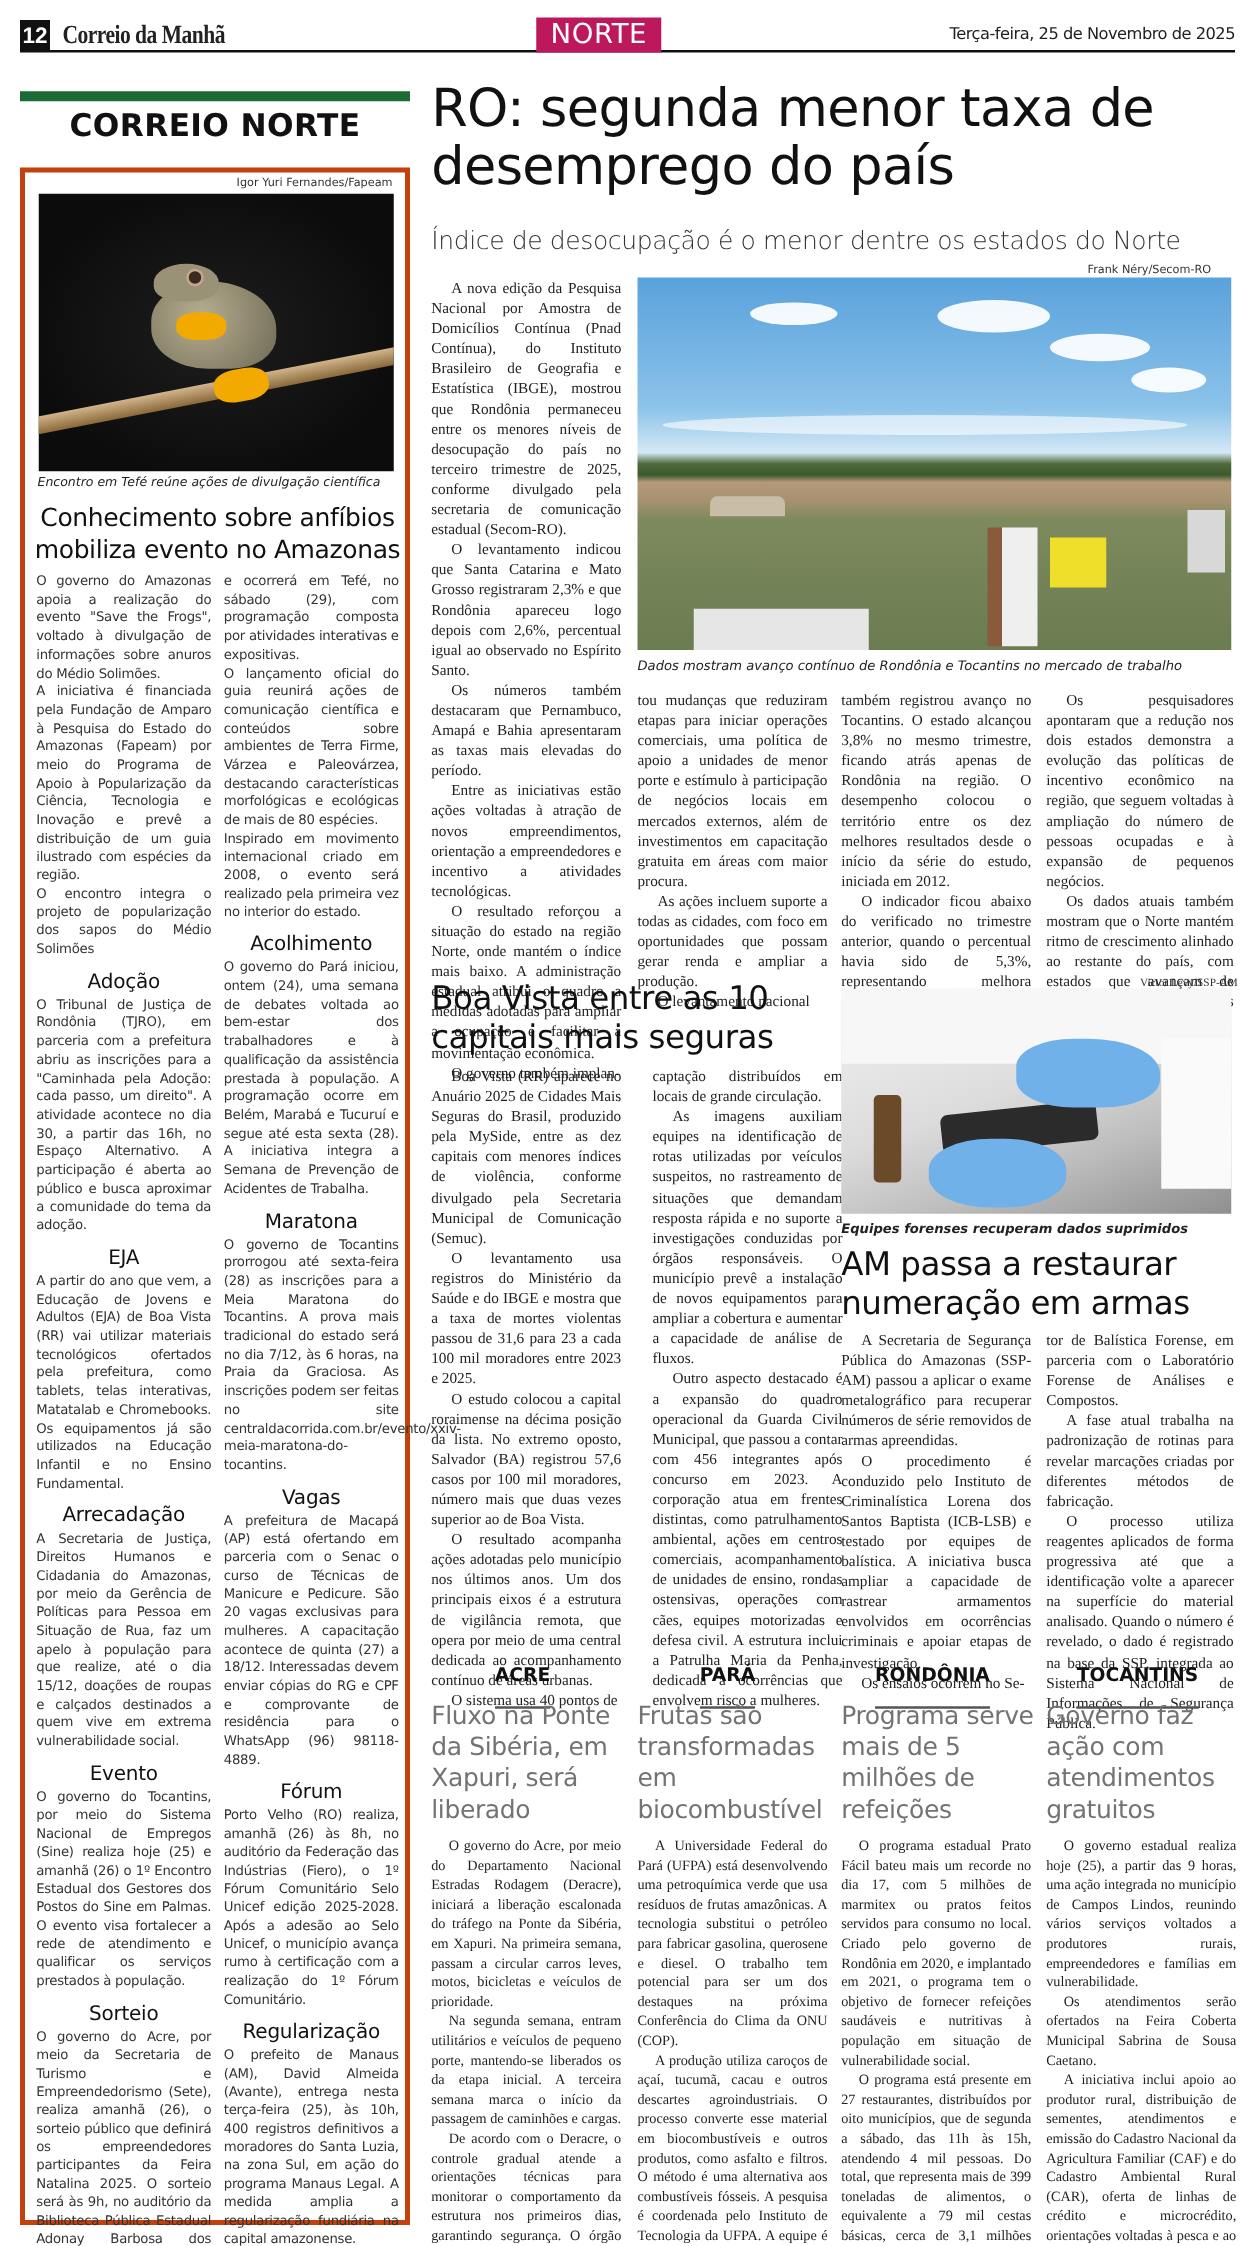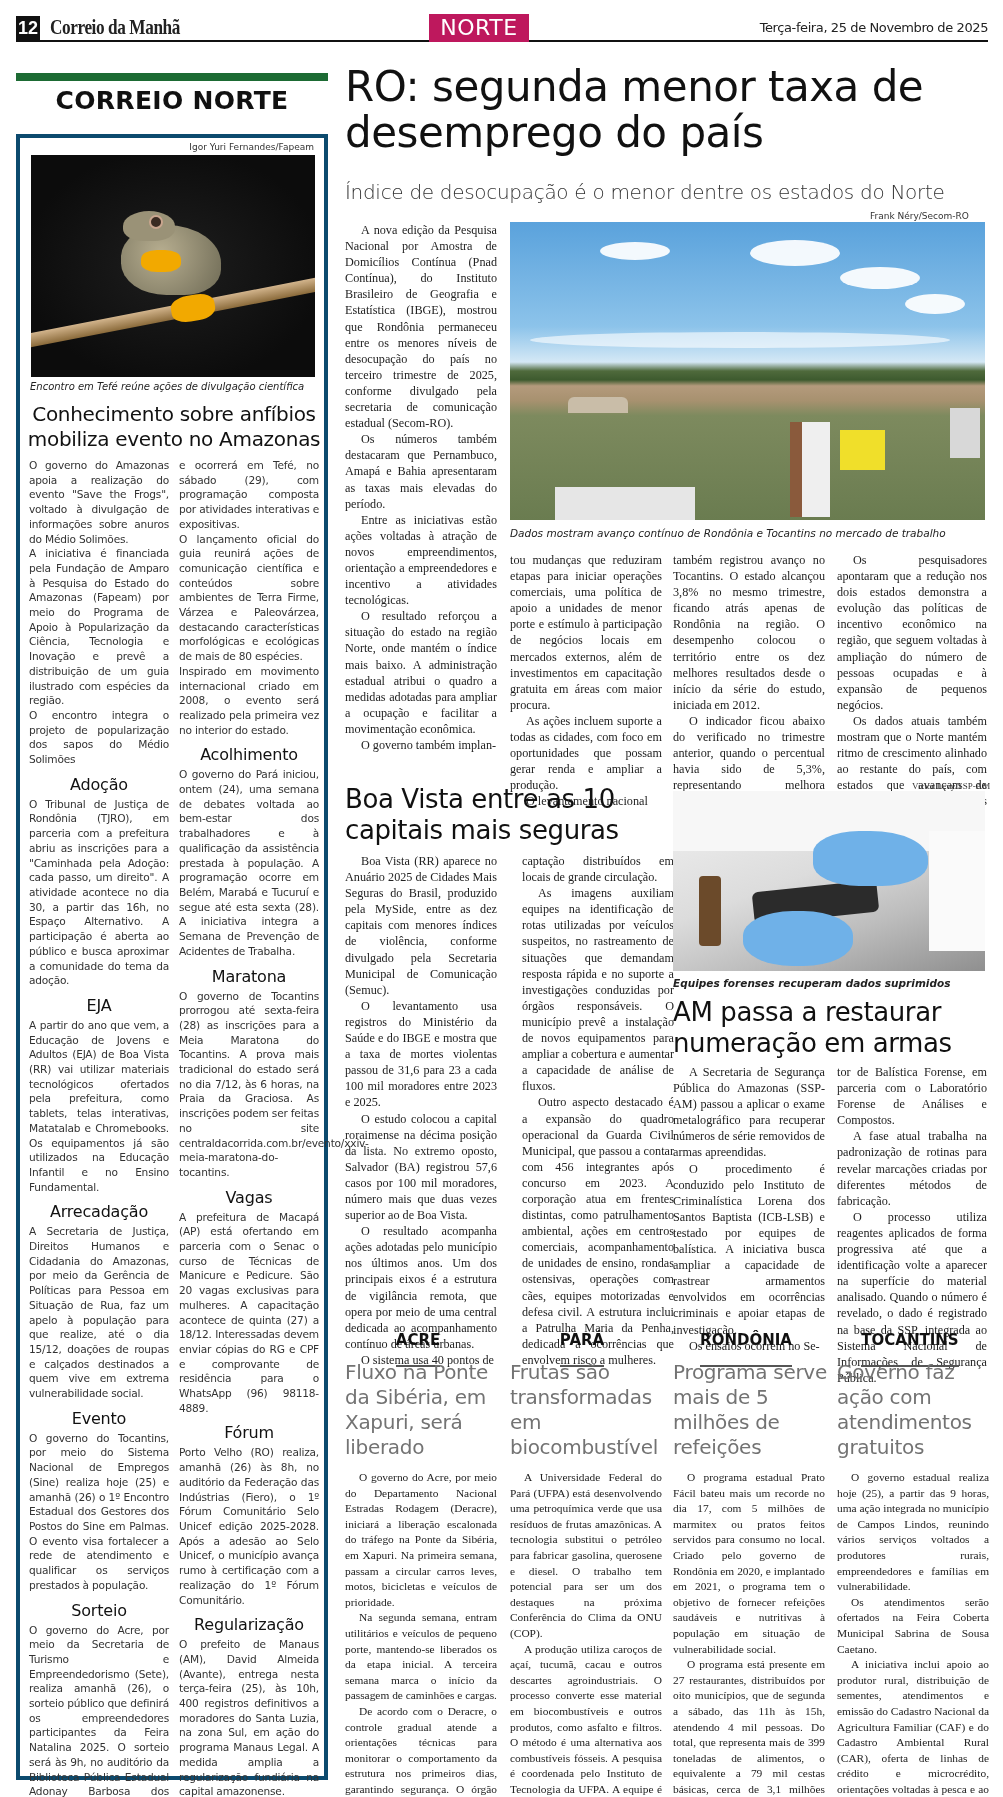--- a/index.html
+++ b/index.html
@@ -9,21 +9,21 @@
 
 #hdr{position:absolute;left:16px;top:14px;width:972px;height:28px;border-bottom:2px solid #111;}
 #pgnum{position:absolute;left:0;top:2px;width:24px;height:24px;background:#111;color:#fff;font:bold 18px "Liberation Sans",sans-serif;text-align:center;line-height:24px;}
 #paper{position:absolute;left:34px;top:1px;font:bold 21px "Liberation Serif",serif;letter-spacing:-0.5px;transform:scaleX(0.82);transform-origin:left;}
 #section{position:absolute;left:413px;top:0;width:100px;height:28px;background:#be185d;color:#fff;font:22px "DejaVu Sans",sans-serif;text-align:center;line-height:28px;letter-spacing:0.5px;}
 #date{position:absolute;right:0;top:6px;font:13px "DejaVu Sans",sans-serif;letter-spacing:-0.4px;}
 
 
 #cn-bar{position:absolute;left:16px;top:73px;width:312px;height:8px;background:#1d6b34;}
 #cn-title{position:absolute;left:16px;top:86px;width:312px;text-align:center;font:bold 25px "DejaVu Sans",sans-serif;letter-spacing:0.3px;color:#111;}
-#cn-box{position:absolute;left:16px;top:134px;width:312px;height:1646px;border:4px solid #0c4a6e;}
+#cn-box{position:absolute;left:16px;top:134px;width:312px;height:1646px;border:4px solid #c2410c;}
 #frog-credit{position:absolute;right:10px;top:4px;font:9px "DejaVu Sans",sans-serif;color:#333;}
 #frog-photo{position:absolute;left:11px;top:17px;width:284px;height:222px;background:radial-gradient(ellipse at 50% 50%,#1e1e1e 0%,#0c0c0c 75%);overflow:hidden;}
 .branch{position:absolute;height:14px;background:linear-gradient(#d2b48c,#8a6a3a);border-radius:7px;}
 .frog-body{position:absolute;left:90px;top:70px;width:100px;height:70px;background:radial-gradient(circle at 40% 40%,#b7ae90,#6e6a55);border-radius:50% 60% 40% 50%;}
 .frog-spot{position:absolute;background:#f2a900;border-radius:40%;}
 #frog-caption{position:absolute;left:10px;top:243px;width:290px;font:italic 10px "DejaVu Sans",sans-serif;color:#222;white-space:nowrap;}
 #cn-headline{position:absolute;left:6px;top:264px;width:296px;text-align:center;font:20px/25px "DejaVu Sans",sans-serif;color:#111;letter-spacing:-0.3px;}
 .cn-col{position:absolute;width:140px;font:10.6px/14.7px "DejaVu Sans",sans-serif;color:#333;text-align:justify;hyphens:auto;letter-spacing:-0.2px;}
 .cn-col p{margin:0;}
 .cn-sub{font:16px/20px "DejaVu Sans",sans-serif;color:#111;text-align:center;margin:8px 0 2px;}
@@ -122,20 +122,21 @@
   <div class="bldg" style="left:280px;top:200px;width:40px;height:95px;background:linear-gradient(90deg,#8a5a3c 30%,#efefef 30%);"></div>
   <div class="bldg" style="left:330px;top:208px;width:45px;height:40px;background:#f0df2a;"></div>
   <div class="bldg" style="left:440px;top:186px;width:30px;height:50px;background:#d8d8d8;"></div>
   <div class="bldg" style="left:58px;top:175px;width:60px;height:16px;background:#c9bda8;border-radius:6px 6px 0 0;"></div>
   <div class="bldg" style="left:45px;top:265px;width:140px;height:35px;background:#e6e6e6;"></div>
 </div>
 <div class="cap-it" style="left:510px;top:527px;">Dados mostram avanço contínuo de Rondônia e Tocantins no mercado de trabalho</div>
 
 <div class="body" style="left:345px;top:222px;width:152px;">
   <p>A nova edição da Pesquisa Nacional por Amostra de Domicílios Contínua (Pnad Contínua), do Instituto Brasileiro de Geografia e Estatística (IBGE), mostrou que Rondônia permaneceu entre os menores níveis de desocupação do país no terceiro trimestre de 2025, conforme divulgado pela secretaria de comunicação estadual (Secom-RO).</p>
+  <p>O levantamento indicou que Santa Catarina e Mato Grosso registraram 2,3% e que Rondônia apareceu logo depois com 2,6%, percentual igual ao observado no Espírito Santo.</p>
   <p>Os números também destacaram que Pernambuco, Amapá e Bahia apresentaram as taxas mais elevadas do período.</p>
   <p>Entre as iniciativas estão ações voltadas à atração de novos empreendimentos, orientação a empreendedores e incentivo a atividades tecnológicas.</p>
   <p>O resultado reforçou a situação do estado na região Norte, onde mantém o índice mais baixo. A administração estadual atribui o quadro a medidas adotadas para ampliar a ocupação e facilitar a movimentação econômica.</p>
   <p>O governo também implan-</p>
 </div>
 <div class="body" style="left:510px;top:552px;width:152px;">
   <p style="text-indent:0">tou mudanças que reduziram etapas para iniciar operações comerciais, uma política de apoio a unidades de menor porte e estímulo à participação de negócios locais em mercados externos, além de investimentos em capacitação gratuita em áreas com maior procura.</p>
   <p>As ações incluem suporte a todas as cidades, com foco em oportunidades que possam gerar renda e ampliar a produção.</p>
   <p>O levantamento nacional</p>
 </div>

